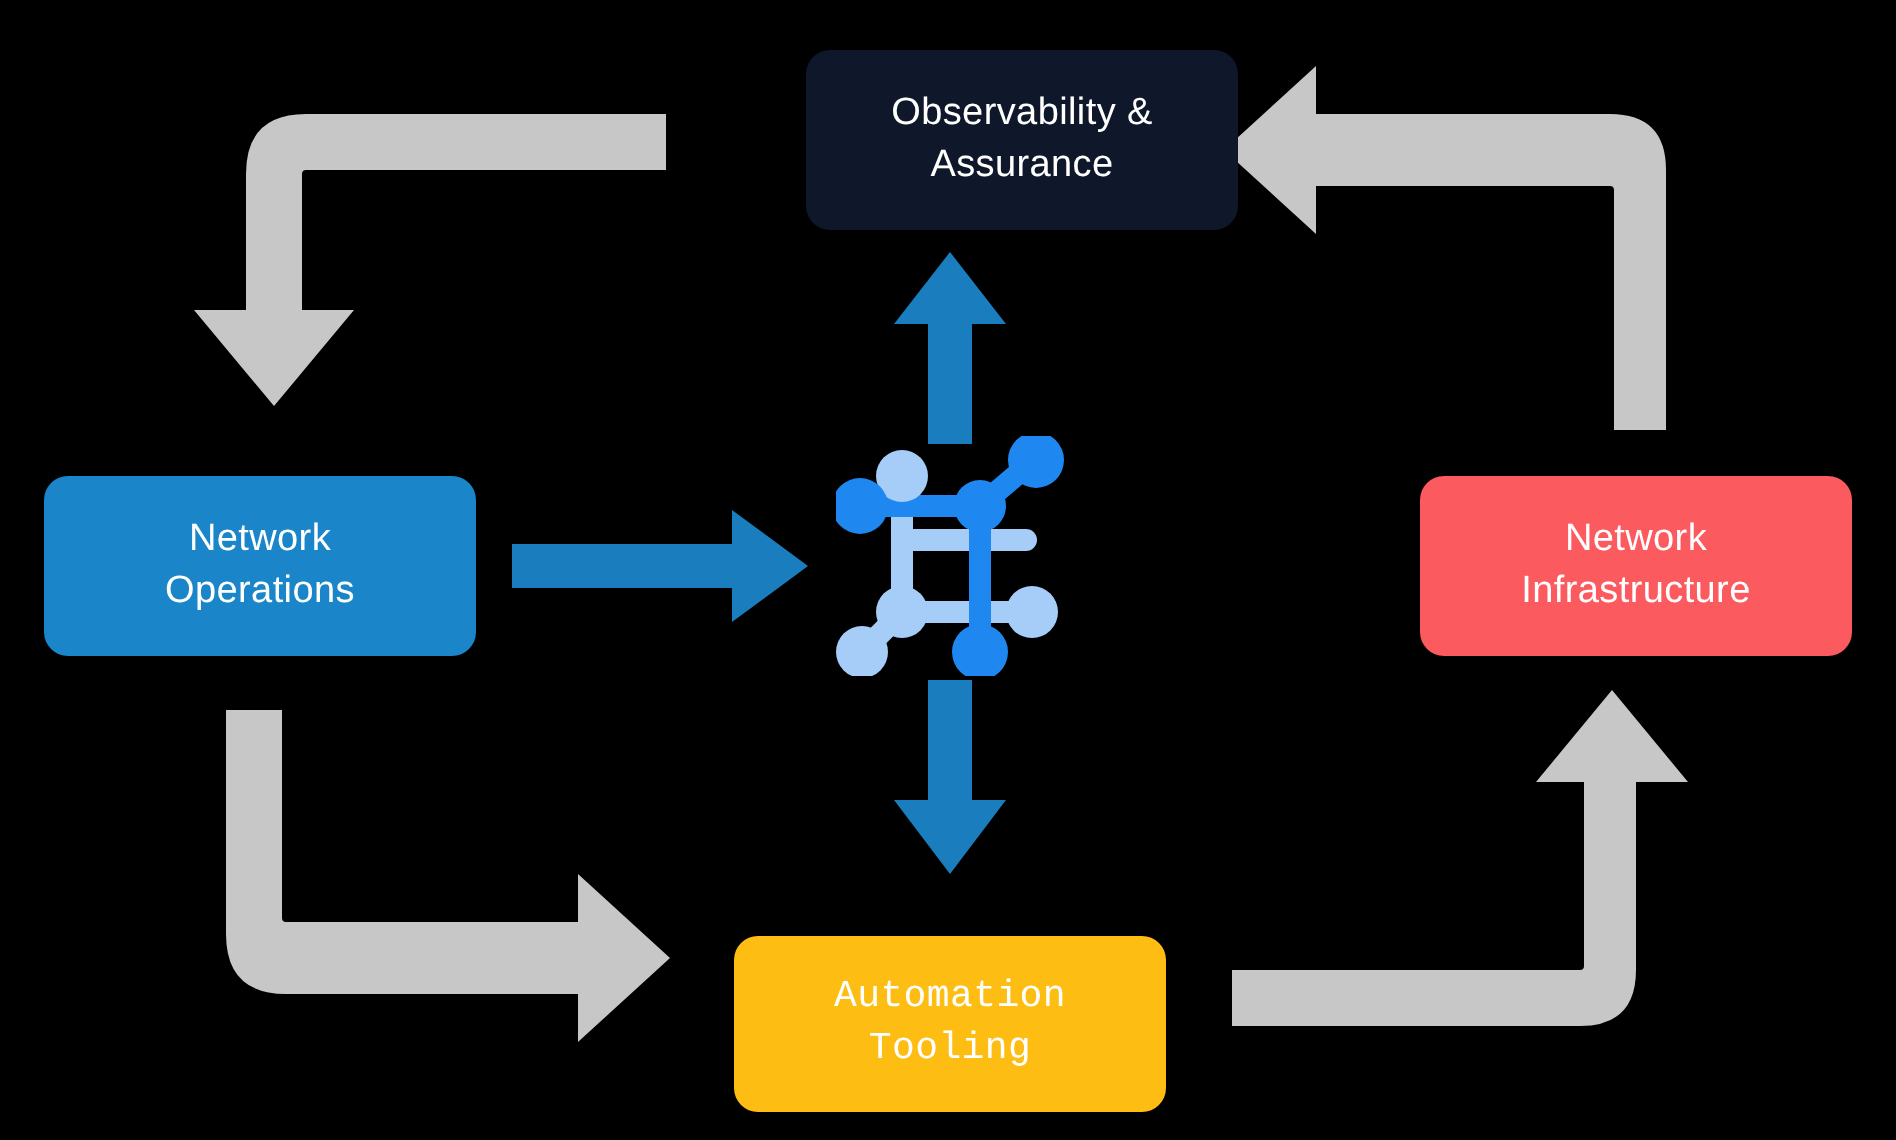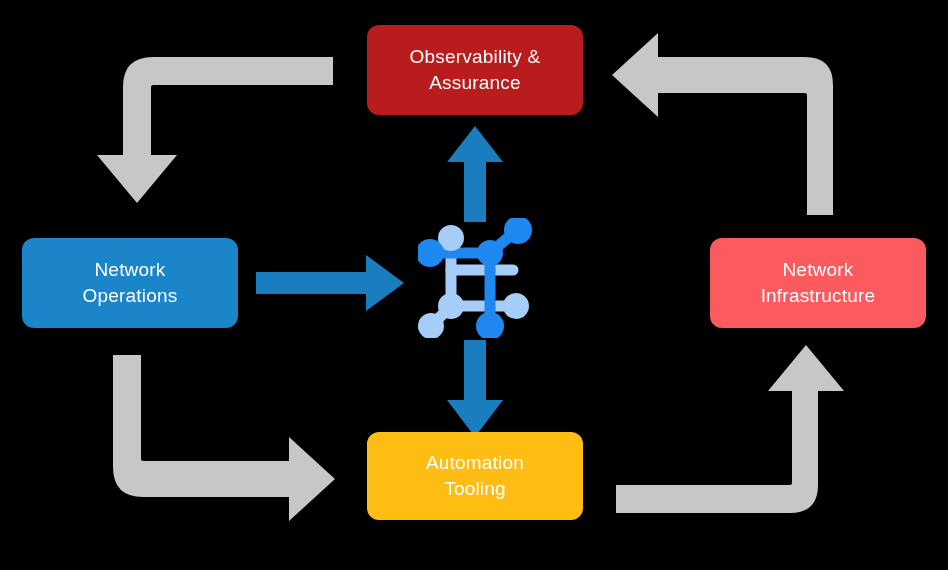--- a/index.html
+++ b/index.html
@@ -39,22 +39,23 @@
   }
   #box-network-operations {
     left: 22px;   top: 238px; width: 216px; height: 90px;
     background: #1a85c8;
   }
   #box-network-infrastructure {
     left: 710px;  top: 238px; width: 216px; height: 90px;
     background: #fb5a5f;
   }
   #box-automation-tooling {
-    left: 367px;  top: 432px; width: 216px; height: 88px;
+    left: 367px;  top: 468px; width: 216px; height: 88px;
     background: #fdbd12;
+    font-family: Liberation Mono, monospace;
   }
   .svg-layer {
     position: absolute;
     left: 0; top: 0;
     width: 948px;
     height: 570px;
   }
   .center-icon {
     position: absolute;
     left: 418px;
@@ -172,21 +173,21 @@
       <circle cx="13" cy="108" r="13"></circle>
     </g>
     <g fill="#1e88f0">
       <circle cx="12" cy="35" r="14"></circle>
       <circle cx="72" cy="35" r="13"></circle>
       <circle cx="100" cy="12" r="14"></circle>
       <circle cx="72" cy="108" r="14"></circle>
     </g>
   </svg>
 
-  <div class="node-box" id="box-observability" style="background: #b91c1c;">
+  <div class="node-box" id="box-observability" style="background: #0f172a; margin-left: 36px;">
     <span>Observability &amp;
 Assurance</span>
   </div>
 
   <div class="node-box" id="box-network-operations" style="background: rgb(26, 133, 200);">
     <span>Network
 Operations</span>
   </div>
 
   <div class="node-box" id="box-network-infrastructure" style="background: rgb(251, 90, 95);">

